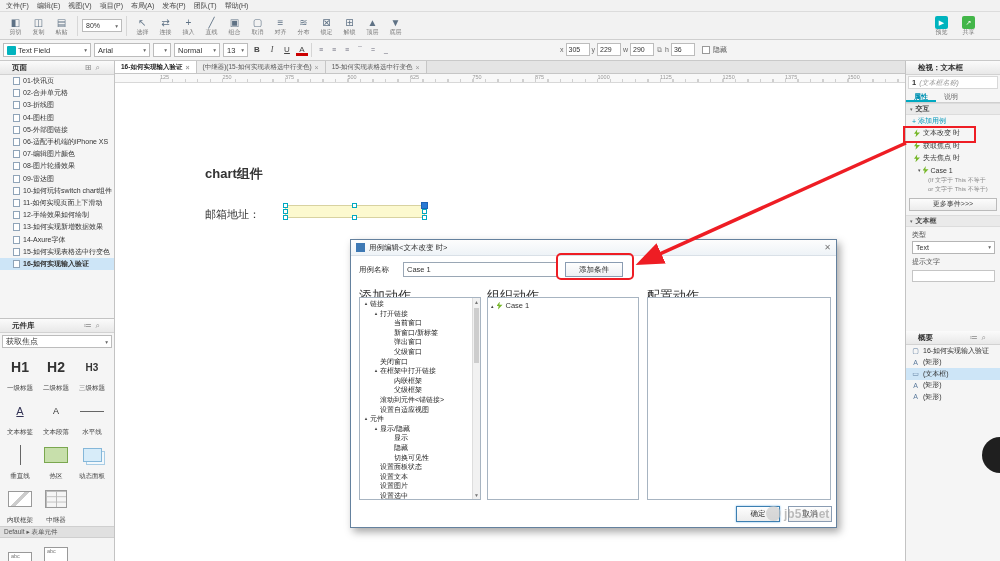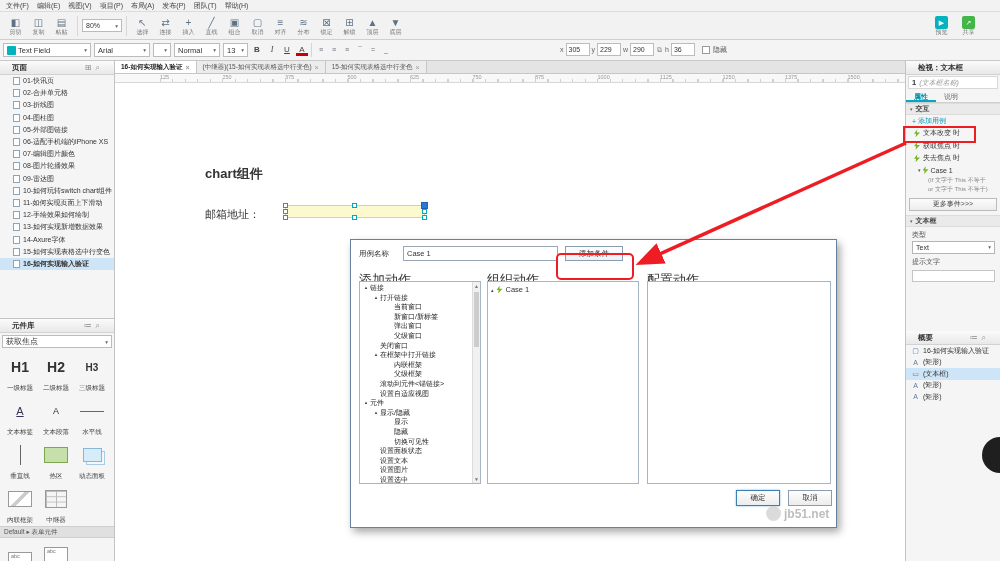--- a/index.html
+++ b/index.html
@@ -530,20 +530,25 @@
         <span class="fh mr"></span>
         <span class="fh bl"></span>
         <span class="fh bm"></span>
         <span class="fh br" actable="true"></span>
         <span class="fh blue"></span>
       </div>
     </div>
   </div>
 
   <div class="dialog">
+    <div class="dlg-title">
+      <span class="dlg-ico"></span>
+      <span>用例编辑&lt;文本改变 时&gt;</span>
+      <span class="dlg-close">✕</span>
+    </div>
     <div class="dlg-body">
       <span class="dnl">用例名称</span>
       <div class="dlg-name-input">Case 1</div>
       <div class="dlg-addcond">添加条件</div>
 
       <span class="dlg-col col1">添加动作</span>
       <span class="dlg-col col2">组织动作</span>
       <span class="dlg-col col3">配置动作</span>
 
       <div class="dlg-box box1">

